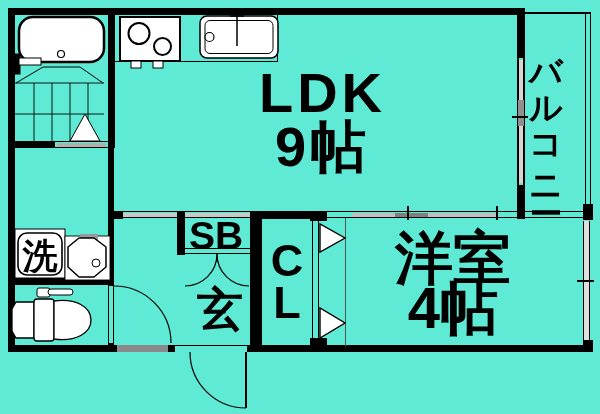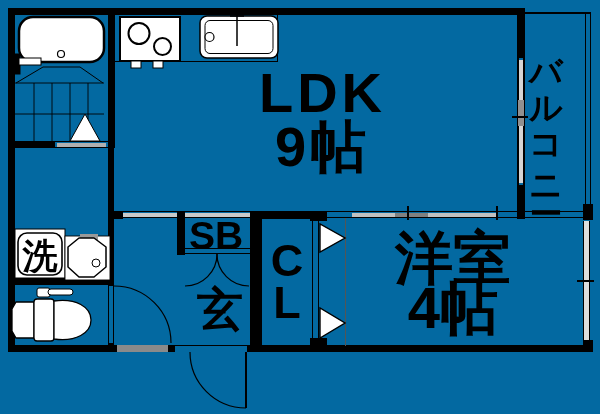--- a/index.html
+++ b/index.html
@@ -1,17 +1,17 @@
 <!DOCTYPE html>
 <html><head>
 <meta charset="utf-8">
 <style>
   html,body{margin:0;padding:0;background:#fff;}
   #plan{
-    position:relative;width:600px;height:414px;background:#0369a1;overflow:hidden;
+    position:relative;width:600px;height:414px;background:#5eead4;overflow:hidden;
     font-family:"Liberation Sans","DejaVu Sans",sans-serif;
   }
   #plan svg{position:absolute;left:0;top:0;}
   .label{
     position:absolute;color:#000;font-weight:700;white-space:pre-line;
     text-align:center;line-height:1;
   }
   .label-ldk{left:235px;top:66px;width:175px;font-size:56px;line-height:54px;letter-spacing:4px;}
   .label-western{left:368px;top:233px;width:170px;font-size:58px;line-height:50px;}
   .label-balcony{

